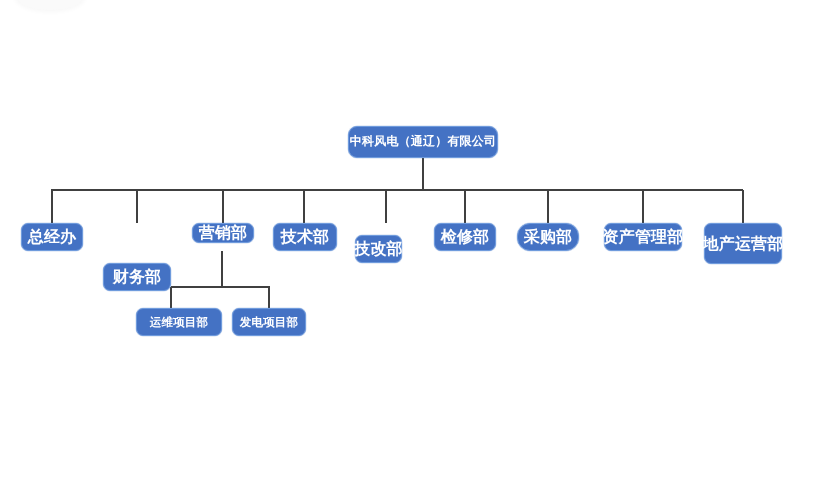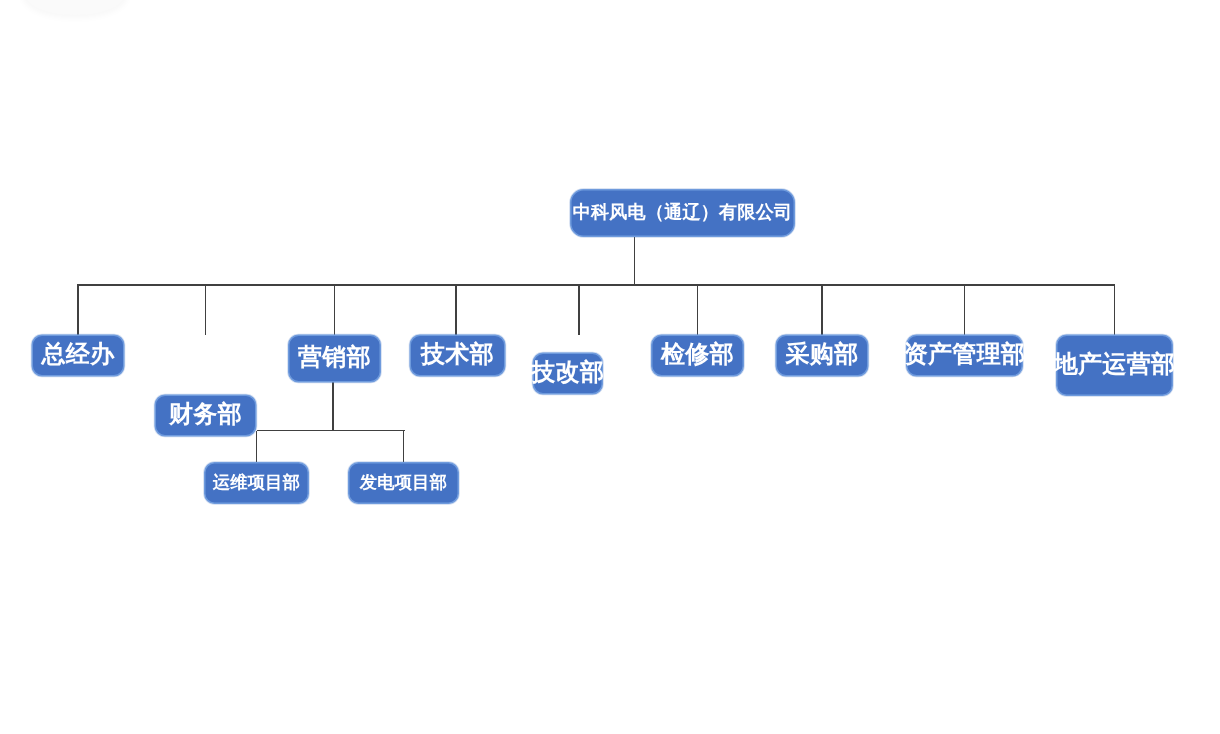--- a/index.html
+++ b/index.html
@@ -55,21 +55,20 @@
     justify-content: center;
     text-align: center;
     letter-spacing: 0.2px;
     line-height: 1.1;
     white-space: nowrap;
     box-shadow: 0 0 0 0.5px rgba(68,114,196,0.25);
   }
   .node.root {
     font-size: 12px;
     border-radius: 9px;
-    margin-left: 32px;
   }
   .node.dept {
     font-size: 16px;
   }
   .node.sub {
     font-size: 11.5px;
   }
 </style>
 </head>
 <body>
@@ -101,42 +100,42 @@
   <div id="nodes-layer">
       <div class="node root" style="left: 348px; top: 126px; width: 150px; height: 32px;">
         <span>中科风电（通辽）有限公司</span>
       </div>
       <div class="node dept" style="left: 21px; top: 223px; width: 62px; height: 28px;">
         <span>总经办</span>
       </div>
       <div class="node dept" style="left: 103px; top: 223px; width: 68px; height: 28px; margin-top: 40px;">
         <span>财务部</span>
       </div>
-      <div class="node dept" style="left: 192px; top: 223px; width: 62px; height: 32px;">
+      <div class="node dept" style="left: 192px; top: 223px; width: 62px; height: 20px;">
         <span>营销部</span>
       </div>
       <div class="node dept" style="left: 273px; top: 223px; width: 64px; height: 28px;">
         <span>技术部</span>
       </div>
       <div class="node dept" style="left: 355px; top: 235px; width: 47px; height: 28px;">
         <span>技改部</span>
       </div>
       <div class="node dept" style="left: 434px; top: 223px; width: 62px; height: 28px;">
         <span>检修部</span>
       </div>
-      <div class="node dept" style="left: 517px; top: 223px; width: 62px; height: 28px;">
+      <div class="node dept" style="left: 517px; top: 223px; width: 62px; height: 28px; border-radius: 13px;">
         <span>采购部</span>
       </div>
       <div class="node dept" style="left: 604px; top: 223px; width: 78px; height: 28px;">
         <span>资产管理部</span>
       </div>
       <div class="node dept" style="left: 704px; top: 223px; width: 78px; height: 41px;">
         <span>地产运营部</span>
       </div>
-      <div class="node sub" style="left: 136px; top: 308px; width: 70px; height: 28px;">
+      <div class="node sub" style="left: 136px; top: 308px; width: 86px; height: 28px;">
         <span>运维项目部</span>
       </div>
       <div class="node sub" style="left: 232px; top: 308px; width: 74px; height: 28px;">
         <span>发电项目部</span>
       </div>
     </div>
 
 </div>
 
 </body></html>

